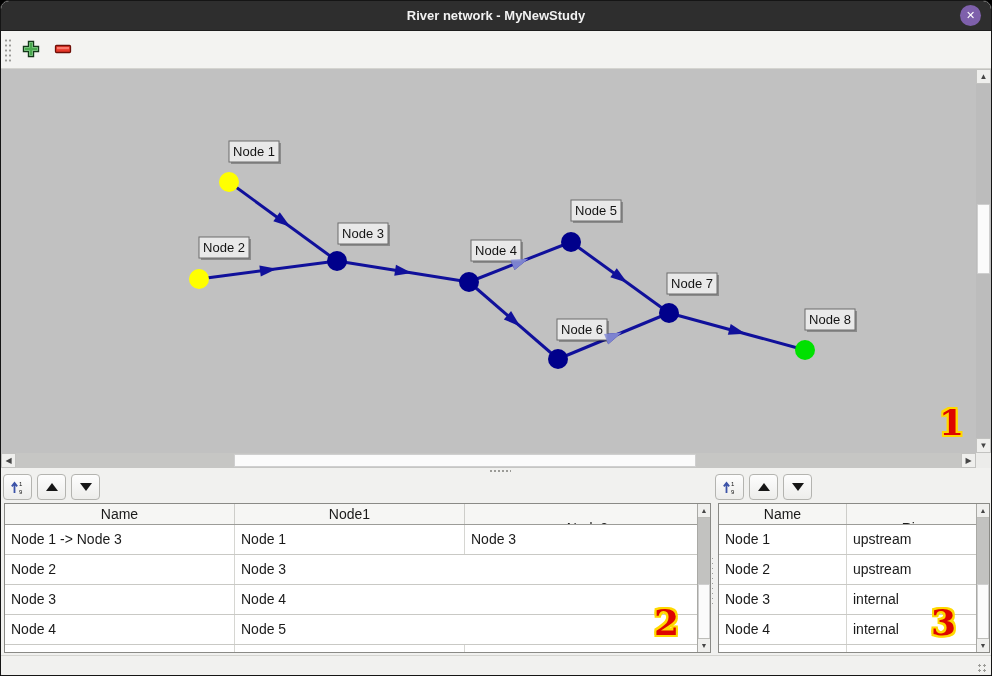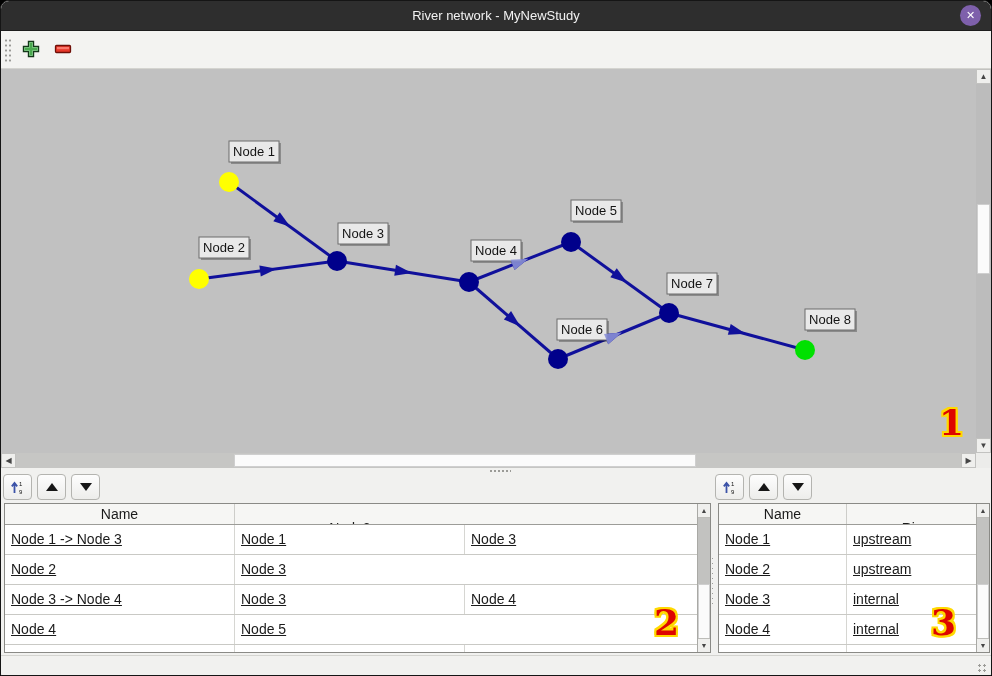--- a/index.html
+++ b/index.html
@@ -6,21 +6,21 @@
   *{box-sizing:border-box;}
   body{font-family:"Liberation Sans",sans-serif;}
 
   .window{position:relative;width:992px;height:676px;background:#f1f1ef;
     border:1px solid #151515;border-radius:9px 9px 2px 2px;overflow:hidden;}
 
   
   .titlebar{position:absolute;left:0;top:0;width:100%;height:30px;background:#2e2e2e;
     border-radius:8px 8px 0 0;display:flex;align-items:center;justify-content:center;
     border-bottom:1px solid #1d1d1d;}
-  .titlebar .title{color:#f2f2f2;font-size:13px;font-weight:normal;}
+  .titlebar .title{color:#f2f2f2;font-size:13px;font-weight:bold;}
   .close-btn{position:absolute;right:10px;top:4px;width:21px;height:21px;border-radius:50%;
     background:#7e60ab;color:#fff;font-size:11px;display:flex;align-items:center;
     justify-content:center;cursor:default;}
 
   
   .toolbar{position:absolute;left:0;top:30px;width:100%;height:38px;background:#f3f3f1;
     border-bottom:1px solid #d4d4d0;}
   .tb-grip{position:absolute;left:3px;top:7px;width:8px;height:24px;
     background-image:radial-gradient(circle,#9a9a96 1px,transparent 1.2px);
     background-size:4px 5px;}
@@ -60,21 +60,21 @@
 
   .dtable{position:absolute;background:#fff;border:1px solid #8a8a86;}
   .t-left{left:3px;top:30px;width:707px;height:150px;}
   .t-right{left:717px;top:30px;width:272px;height:150px;}
   .thead{display:flex;height:21px;background:#f6f6f4;border-bottom:1px solid #9c9c98;}
   .th{font-size:14px;color:#1a1a1a;text-align:center;line-height:20px;border-right:1px solid #cdcdc9;overflow:hidden;}
   .th:last-child{border-right:none;margin-top:14px;}
   .tbody{position:absolute;left:0;top:21px;right:13px;bottom:0;overflow:hidden;}
   .tr{display:flex;height:30px;border-bottom:1px solid #c9c9c5;background:#fff;}
   .td{font-size:14px;color:#1a1a1a;line-height:29px;padding-left:6px;border-right:1px solid #d6d6d2;
-    white-space:nowrap;overflow:hidden;text-decoration:underline;}
+    white-space:nowrap;overflow:hidden;}
   .td:last-child{border-right:none;}
   .t-left .th:nth-child(1),.t-left .td:nth-child(1){width:230px;}
   .t-left .th:nth-child(2),.t-left .td:nth-child(2){width:230px;}
   .t-left .th:nth-child(3),.t-left .td:nth-child(3){flex:1;}
   .t-right .th:nth-child(1),.t-right .td:nth-child(1){width:128px;}
   .t-right .th:nth-child(2),.t-right .td:nth-child(2){flex:1;}
 
   .tscroll{position:absolute;right:0;top:0;width:13px;height:100%;background:#c2c2c0;border-left:1px solid #a9a9a5;}
   .tscroll .tbtn{position:absolute;left:0;width:12px;height:14px;background:#efefed;color:#454545;
     font-size:7px;display:flex;align-items:center;justify-content:center;}
@@ -239,34 +239,34 @@
     <div class="panel-toolbar-btn" style="left:748px;">
       <div class="tri-up"></div>
     </div>
     <div class="panel-toolbar-btn" style="left:782px;">
       <div class="tri-down"></div>
     </div>
 
     <div id="left-table" class="dtable t-left">
       <div class="thead">
           <div class="th">Name</div>
+          <div class="th">Node1</div>
           <div class="th">Node2</div>
         </div>
       <div class="tbody">
           <div class="tr">
             <div class="td">Node 1 -&gt; Node 3</div>
             <div class="td">Node 1</div>
             <div class="td">Node 3</div>
           </div>
           <div class="tr">
             <div class="td">Node 2</div>
             <div class="td">Node 3</div>
           </div>
           <div class="tr">
-            <div class="td">Node 3 -&gt; Node 4</div>
             <div class="td">Node 3</div>
             <div class="td">Node 4</div>
           </div>
           <div class="tr">
             <div class="td">Node 4</div>
             <div class="td">Node 5</div>
           </div>
           <div class="tr">
             <div class="td"></div>
             <div class="td"></div>

